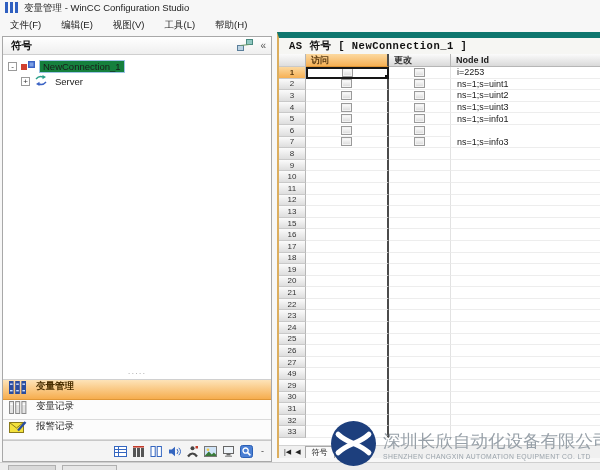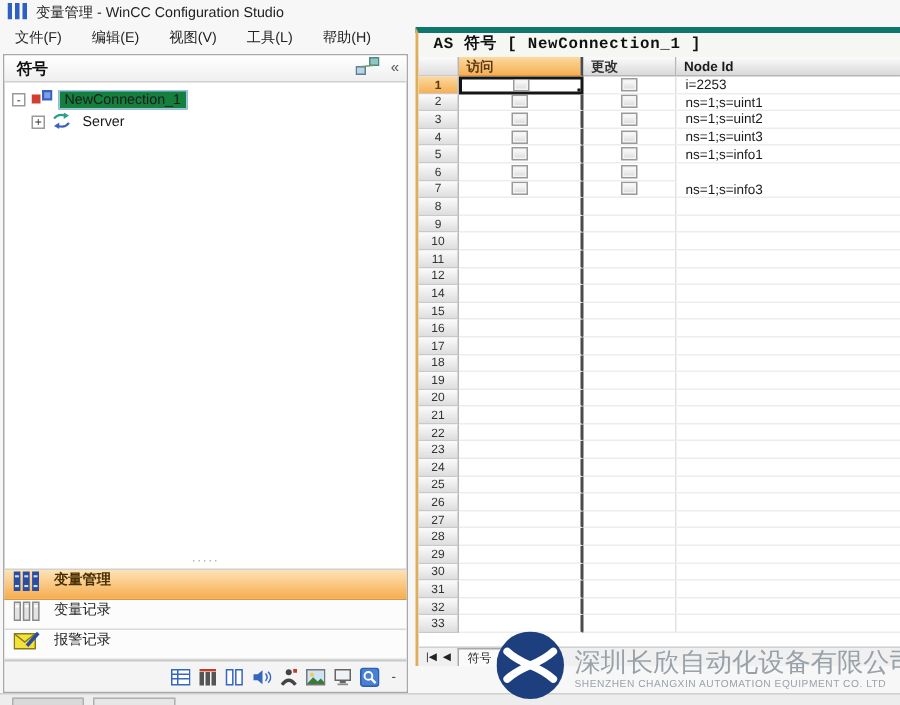--- a/index.html
+++ b/index.html
@@ -33,22 +33,22 @@
             border-bottom:1px solid #dadada;font-size:9.5px;color:#222;background:#fcfcfc}
   .nav-item.selected{background:linear-gradient(#fde3b8,#f6ad4e);font-weight:bold;color:#4a2f00;
                      border-bottom:1px solid #e09636}
   .nav-icon{display:inline-flex;width:19px;justify-content:center}
   .lp-toolbar{height:20px;flex:0 0 20px;display:flex;align-items:center;justify-content:flex-end;gap:5px;
               padding-right:7px;border-top:1px solid #c8c8c8;background:#f4f4f4}
   .tb-icon{display:inline-flex;cursor:default}
   .overflow{font-size:9px;color:#444;margin-left:3px;cursor:default}
 
   
-  .right-panel{position:absolute;left:277px;top:18px;right:0;height:426px;background:#fff;
-               border-top:4px solid #0f766e;border-left:2px solid #dcae5e;box-sizing:border-box;
+  .right-panel{position:absolute;left:277px;top:32px;right:0;height:426px;background:#fff;
+               border-top:6px solid #0f766e;border-left:2px solid #dcae5e;box-sizing:border-box;
                display:flex;flex-direction:column;overflow:hidden}
   .rp-title{height:16px;flex:0 0 16px;line-height:16px;padding-left:10px;color:#111;background:#f6f6f3;
             font-family:"Liberation Mono","DejaVu Sans Mono",monospace;font-weight:bold;font-size:10.5px;letter-spacing:.5px}
   .grid{flex:1;display:flex;flex-direction:column;font-size:9px;overflow:hidden}
   .g-row{display:flex;height:11.6px;flex:0 0 11.6px}
   .g-row.g-head{height:13px;flex:0 0 13px;font-weight:bold;color:#333}
   .g-cell{box-sizing:border-box;display:flex;align-items:center;overflow:hidden}
   .c-num{width:27px;flex:0 0 27px;justify-content:center;font-size:8px;color:#333;
          background:linear-gradient(#fbfbfb,#dedede);border-right:1px solid #b6b6b6;border-bottom:1px solid #c9c9c9}
   .c-access{width:83px;flex:0 0 83px;justify-content:center;border-right:2px solid #4b4b4b;border-bottom:1px solid #ededed}
@@ -345,21 +345,21 @@
         <div class="g-cell c-change"></div>
         <div class="g-cell c-node"></div>
       </div>
       <div class="g-row">
         <div class="g-cell c-num">12</div>
         <div class="g-cell c-access"></div>
         <div class="g-cell c-change"></div>
         <div class="g-cell c-node"></div>
       </div>
       <div class="g-row">
-        <div class="g-cell c-num">14</div>
+        <div class="g-cell c-num">13</div>
         <div class="g-cell c-access"></div>
         <div class="g-cell c-change"></div>
         <div class="g-cell c-node"></div>
       </div>
       <div class="g-row">
         <div class="g-cell c-num">15</div>
         <div class="g-cell c-access"></div>
         <div class="g-cell c-change"></div>
         <div class="g-cell c-node"></div>
       </div>
@@ -429,21 +429,21 @@
         <div class="g-cell c-change"></div>
         <div class="g-cell c-node"></div>
       </div>
       <div class="g-row">
         <div class="g-cell c-num">27</div>
         <div class="g-cell c-access"></div>
         <div class="g-cell c-change"></div>
         <div class="g-cell c-node"></div>
       </div>
       <div class="g-row">
-        <div class="g-cell c-num">28</div>
+        <div class="g-cell c-num">49</div>
         <div class="g-cell c-access"></div>
         <div class="g-cell c-change"></div>
         <div class="g-cell c-node"></div>
       </div>
       <div class="g-row">
         <div class="g-cell c-num">29</div>
         <div class="g-cell c-access"></div>
         <div class="g-cell c-change"></div>
         <div class="g-cell c-node"></div>
       </div>

